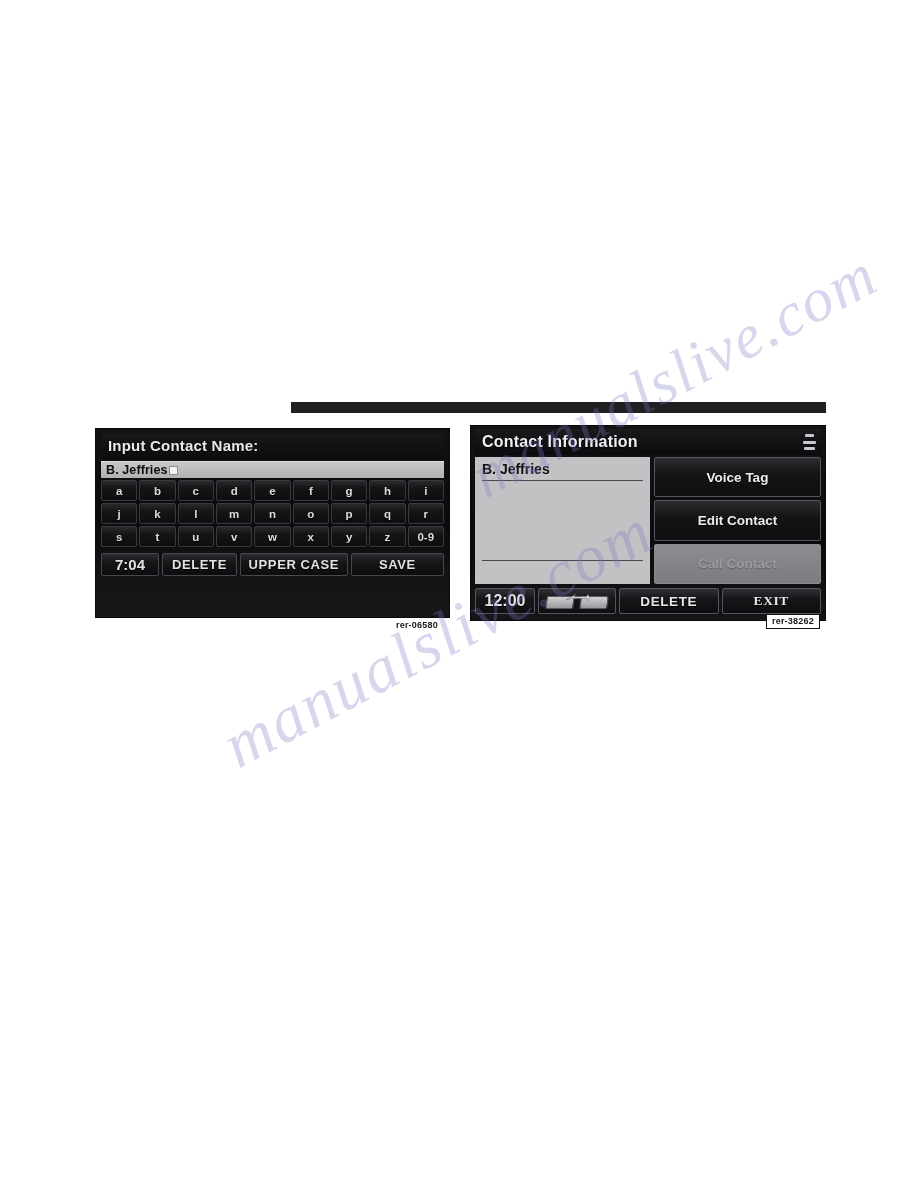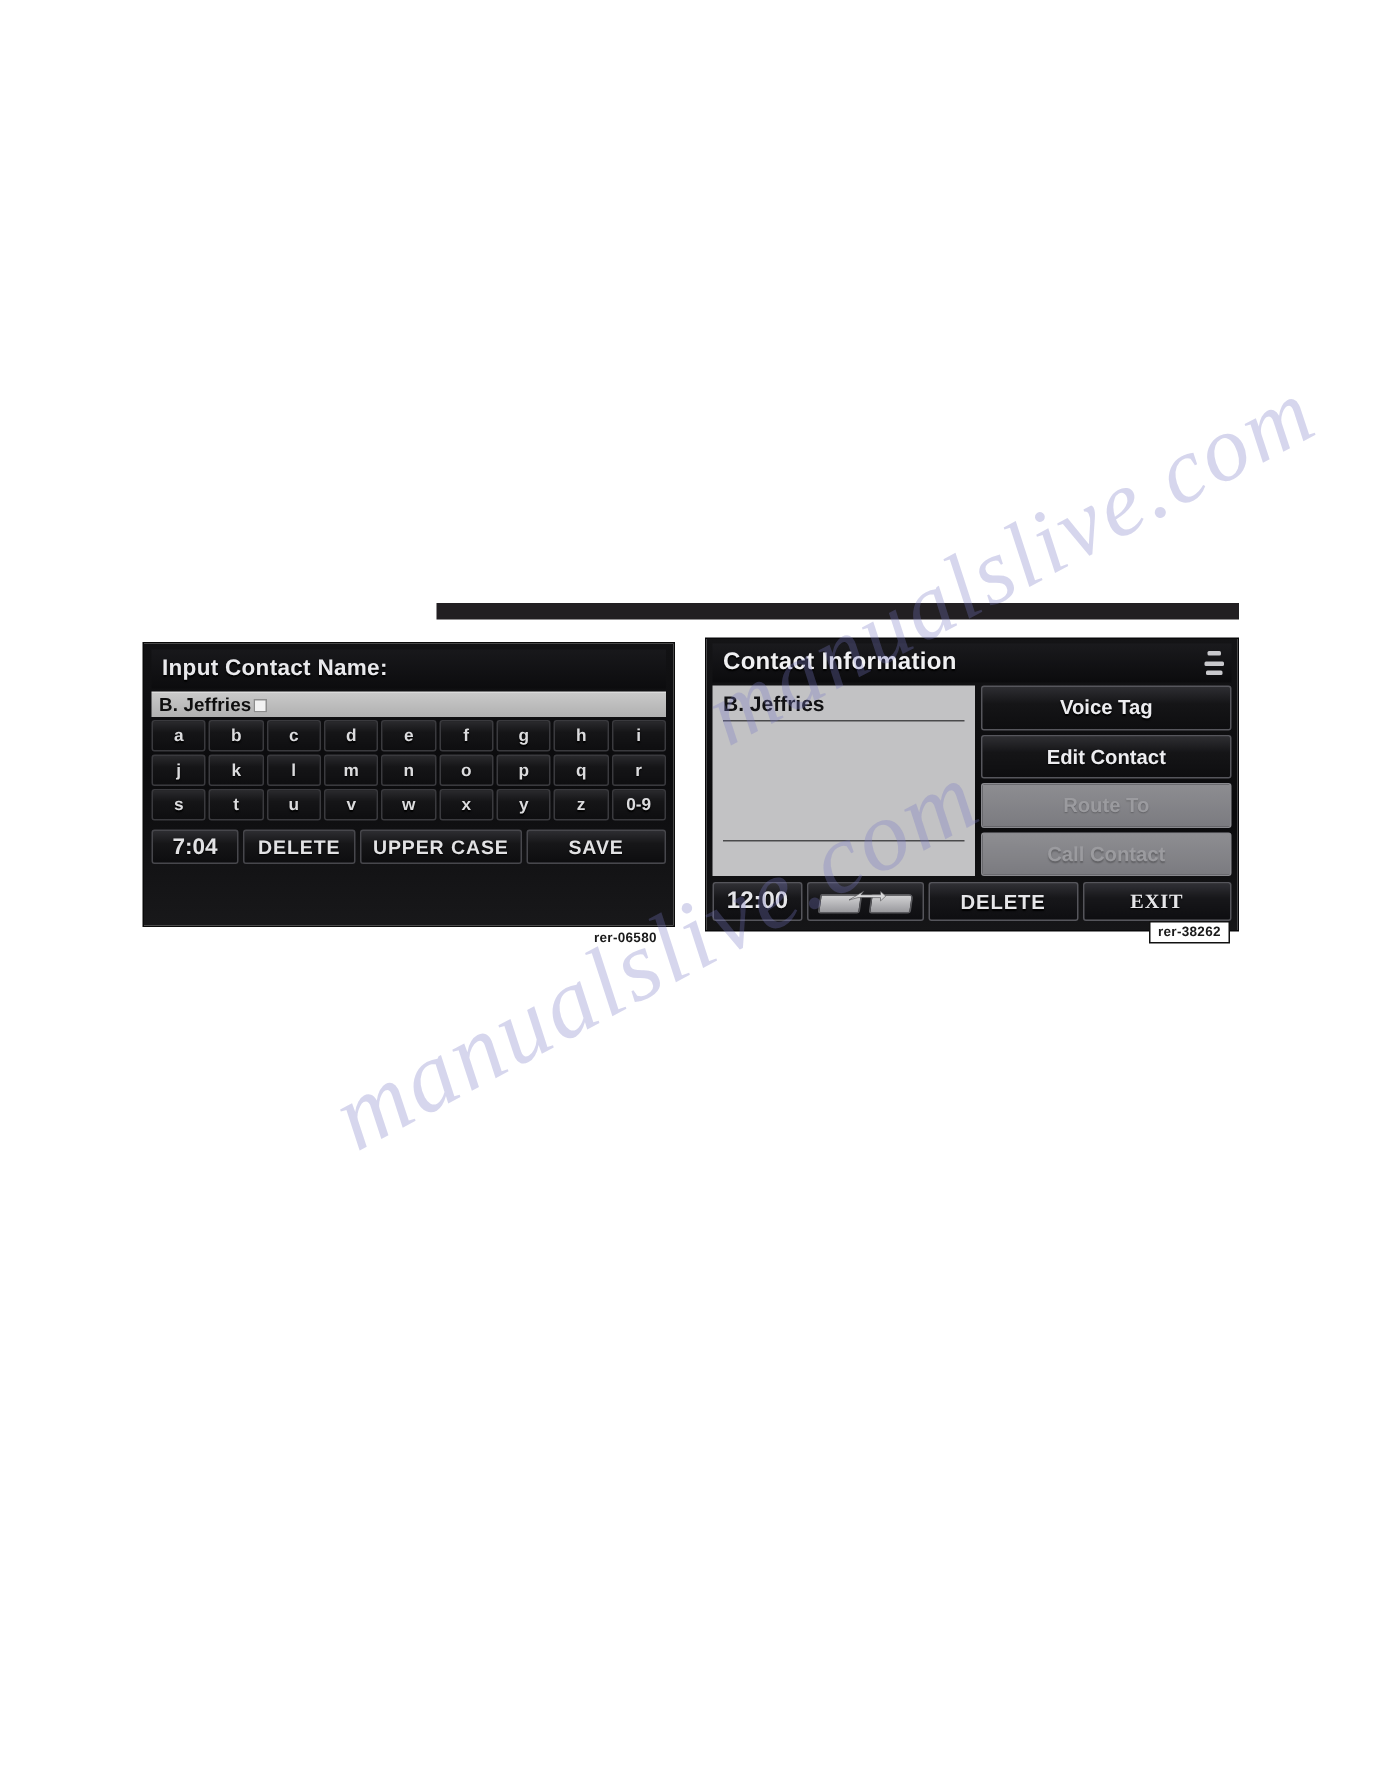--- a/index.html
+++ b/index.html
@@ -407,21 +407,20 @@
   <div id="ci-body">
 
     <div id="ci-list">
       <div id="ci-list-name">B. Jeffries</div>
       <div id="ci-list-rule"></div>
     </div>
 
     <div id="ci-buttons">
       <div class="ci-btn enabled">Voice Tag</div>
       <div class="ci-btn enabled">Edit Contact</div>
-      <div class="ci-btn disabled">Route To</div>
       <div class="ci-btn disabled">Call Contact</div>
     </div>
   </div>
 
   <div id="ci-bottom">
     <div class="ci-bbtn" id="ci-clock">12:00</div>
 
     <div class="ci-bbtn" id="ci-transfer">
       <span class="transfer-icon">
         <span class="folder f-left"></span>

